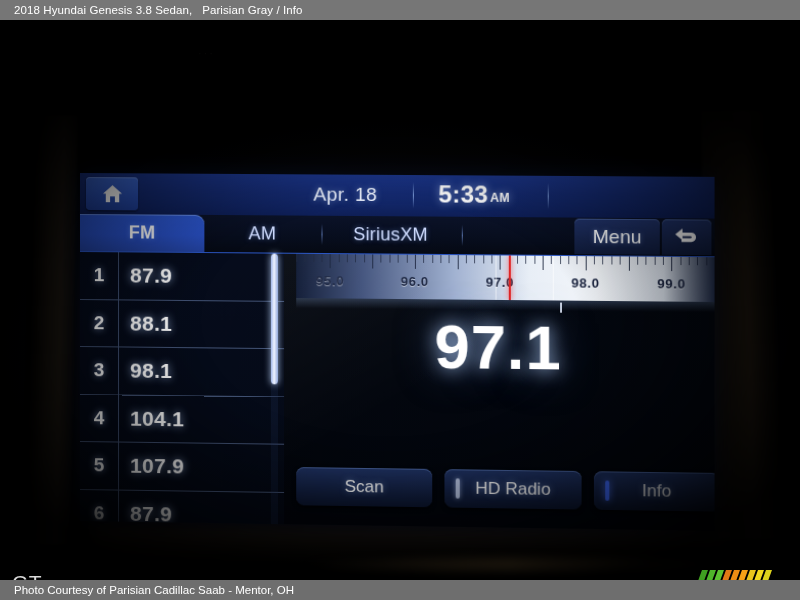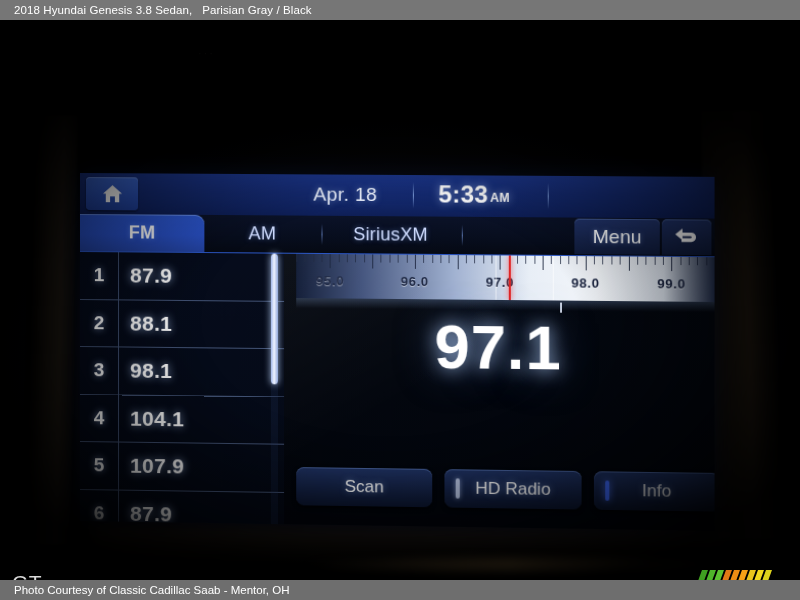--- a/index.html
+++ b/index.html
@@ -410,21 +410,21 @@
   }
 </style>
 </head>
 <body>
 
 <div id="page">
 
   <div class="top-caption">
     <span>2018 Hyundai Genesis 3.8 Sedan,</span>
     <span>&nbsp;</span>
-    <span>Parisian Gray / Black</span>
+    <span>Parisian Gray / Info</span>
   </div>
 
   <div class="photo">
 
     <div class="bezel-left"></div>
     <div class="bezel-right"></div>
     <div class="bezel-top-glow"></div>
     <div class="smudge-1"></div>
 
     <div class="dot-specks" style="left:198px; top:27px;">···</div>
@@ -612,16 +612,16 @@
         <i style="background:#ef8d14;"></i>
         <i style="background:#f5a016;"></i>
       <i style="background:#e8c41c;"></i>
         <i style="background:#f0d81f;"></i>
         <i style="background:#ddd21c;"></i>
     </div>
 
   </div>
 
   <div class="footer">
-    <span>Photo Courtesy of Classic Cadillac Saab - Mentor, OH</span>
+    <span>Photo Courtesy of Parisian Cadillac Saab - Mentor, OH</span>
   </div>
 
 </div>
 
 </body></html>

